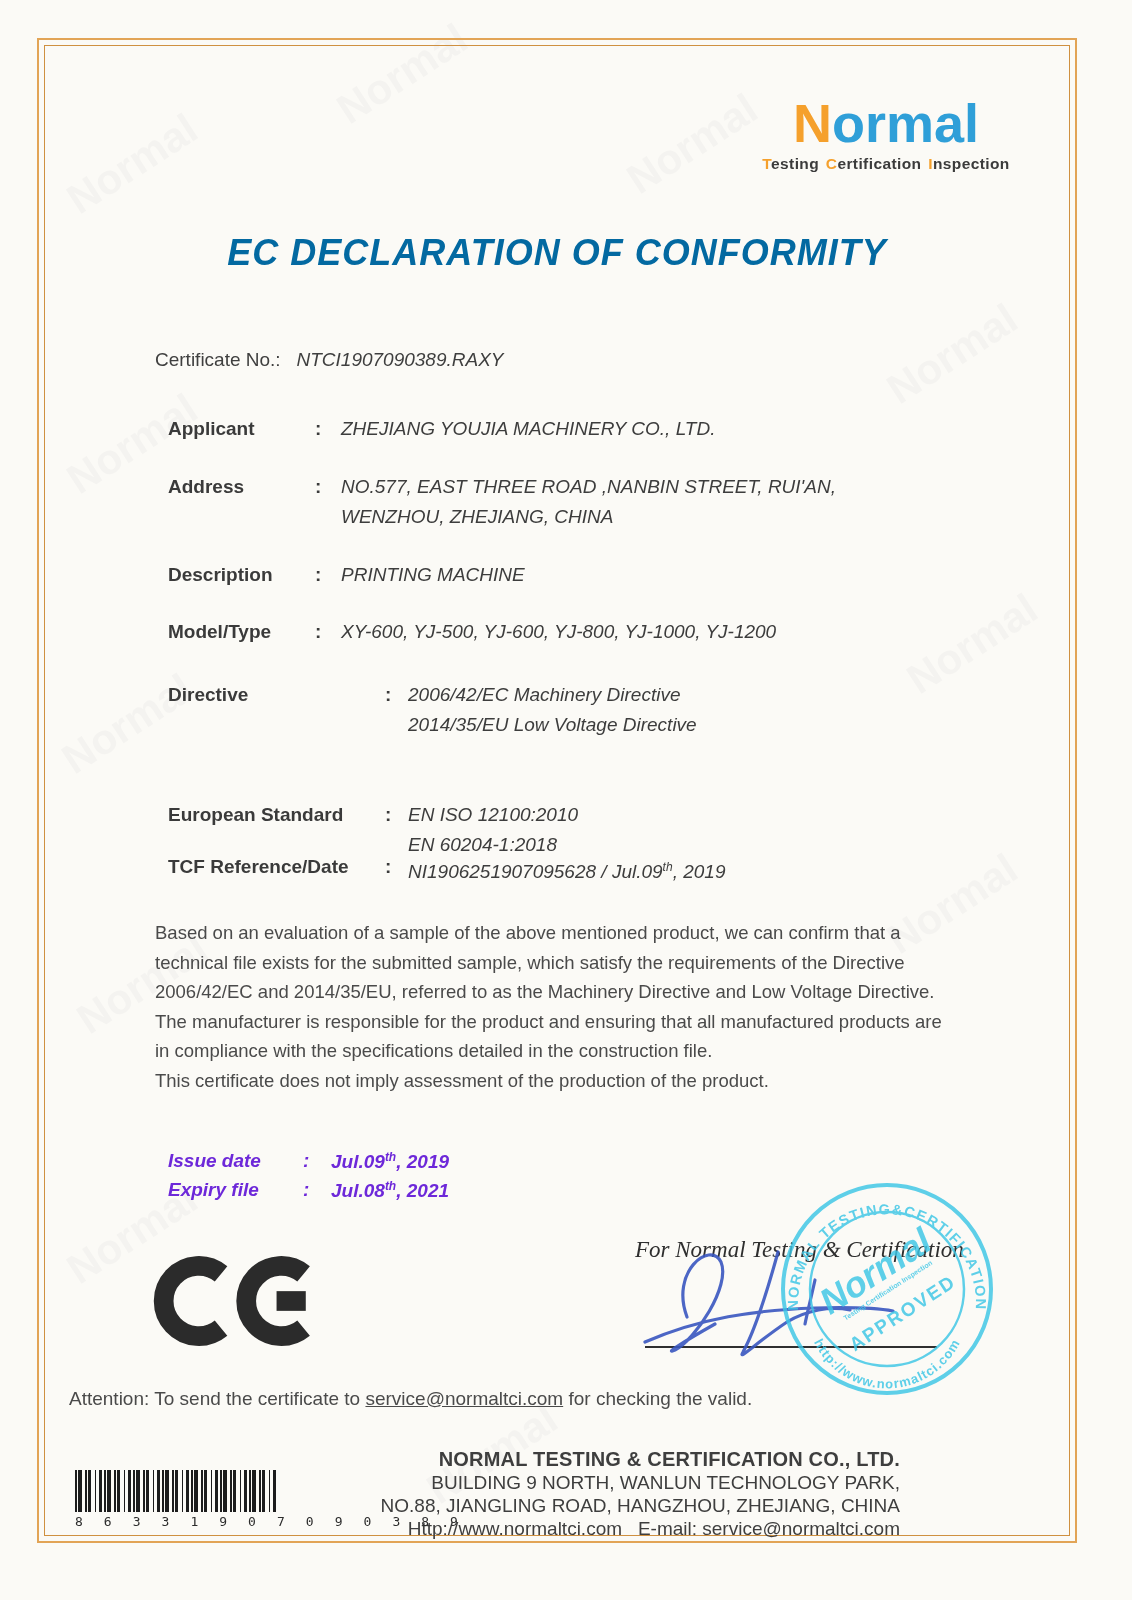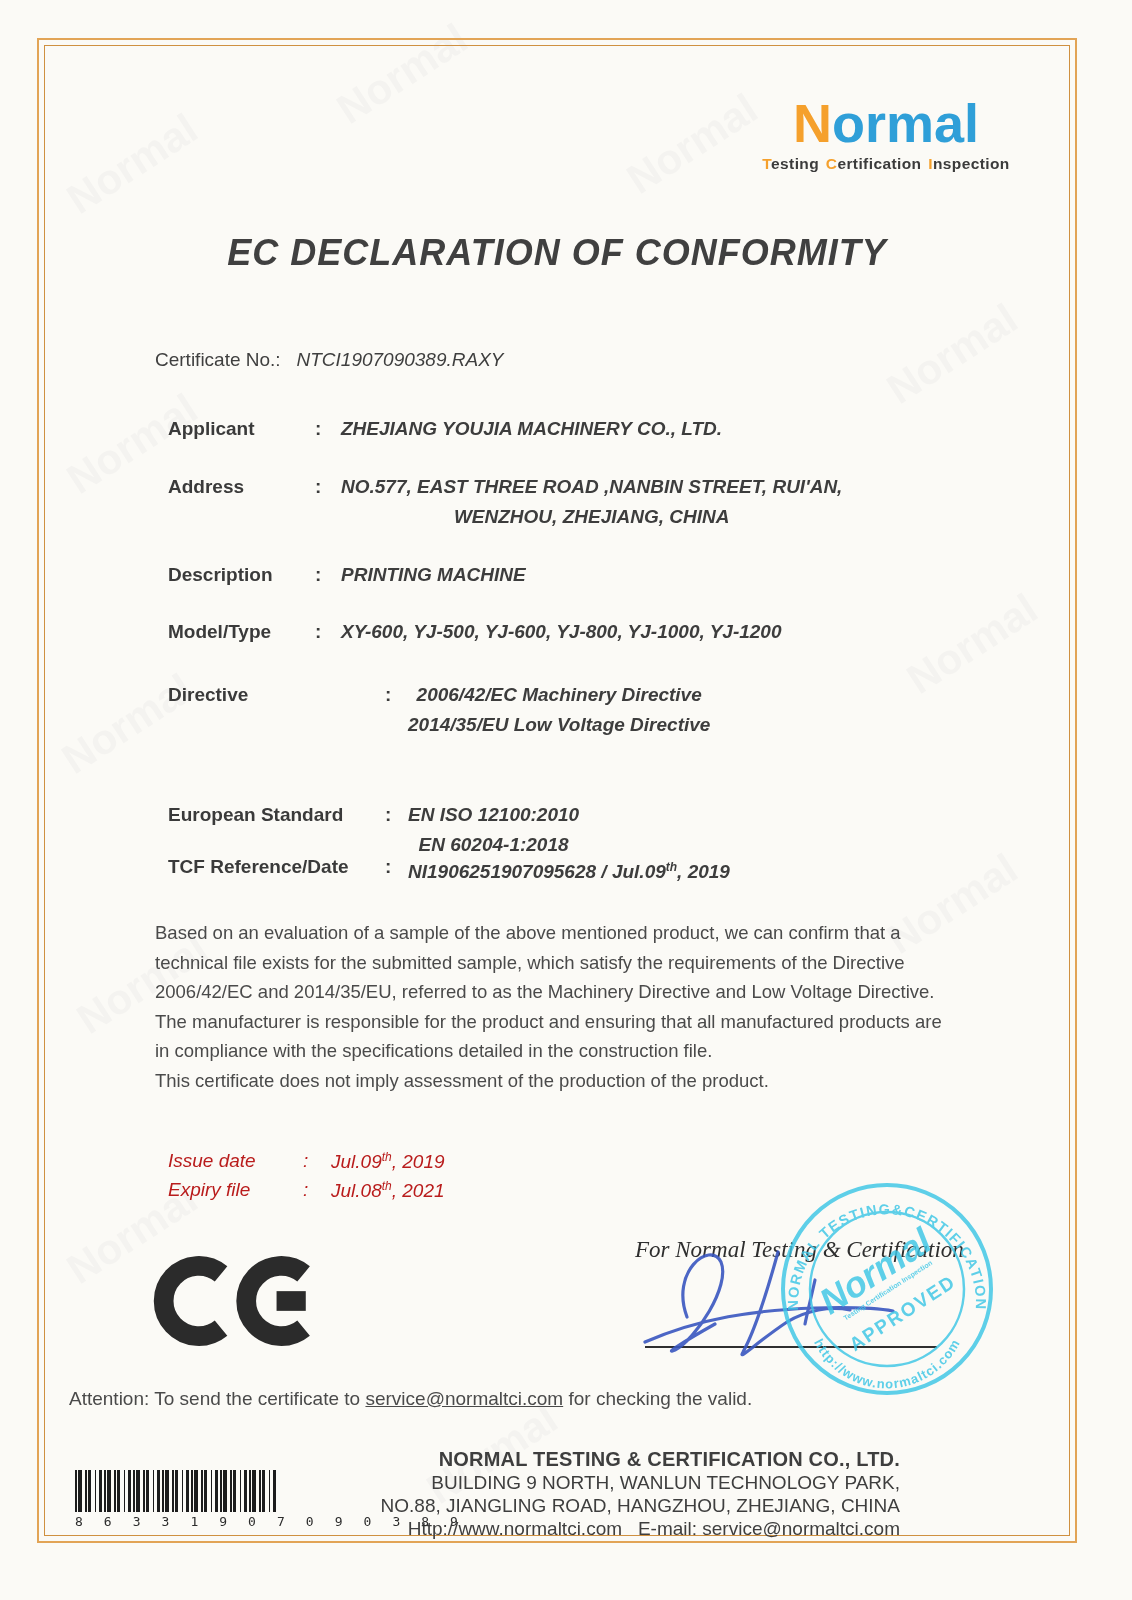--- a/index.html
+++ b/index.html
@@ -15,36 +15,36 @@
   .wm{position:absolute;font-weight:bold;font-size:42px;color:rgba(150,150,165,0.07);transform:rotate(-33deg);white-space:nowrap;pointer-events:none;}
   
   .logo{position:absolute;left:740px;top:96px;width:292px;text-align:center;}
   .logo .brand{font-size:54px;font-weight:bold;letter-spacing:0px;line-height:1;}
   .logo .brand .b1{color:#f5a02c;}
   .logo .brand .b2{color:#2f9fd8;}
   .logo .tagline{margin-top:5px;font-size:15.5px;font-weight:bold;letter-spacing:.4px;color:#3b3b3b;word-spacing:2px;}
   .logo .tagline .t1{color:#f5a02c;}
   
   .title{position:absolute;left:37px;right:55px;top:232px;text-align:center;
-         font-size:36px;font-weight:bold;font-style:italic;letter-spacing:1px;color:#404040;}
+         font-size:36px;font-weight:bold;font-style:italic;letter-spacing:1px;color:#0369a1;}
   
   .certline{position:absolute;left:155px;top:349px;font-size:19px;color:#3f3f3f;}
   .certline .certval{font-style:italic;}
   
   .row{position:absolute;left:168px;display:flex;font-size:19px;color:#3a3a3a;}
   .row .lbl{font-weight:bold;width:147px;flex:none;line-height:30px;}
   .row.wide .lbl{width:217px;}
   .row .col{font-weight:bold;width:26px;flex:none;line-height:30px;}
   .row.wide .col{width:23px;}
-  .row .val{font-weight:bold;font-style:italic;line-height:30px;color:#3d3d3d;text-align:center;}
+  .row .val{font-weight:normal;font-style:italic;line-height:30px;color:#3d3d3d;}
   sup{font-size:12px;}
   
   .bodytext{position:absolute;left:155px;top:918px;width:805px;font-size:18.5px;line-height:29.5px;color:#4a4a4a;}
   
-  .daterow{position:absolute;left:168px;display:flex;font-size:19px;font-style:italic;color:#b91c1c;}
+  .daterow{position:absolute;left:168px;display:flex;font-size:19px;font-style:italic;color:#6d28d9;font-weight:bold;}
   .daterow .dlbl{width:135px;flex:none;}
   .daterow .dcol{width:28px;flex:none;}
   
   .ce{position:absolute;left:148px;top:1238px;}
   
   .forline{position:absolute;left:635px;top:1237px;font-family:"Liberation Serif",serif;font-style:italic;font-size:23px;color:#2e2e2e;white-space:nowrap;}
   .sigline{position:absolute;left:645px;top:1346px;width:292px;height:2px;background:#2f2f2f;}
   .signature{position:absolute;left:615px;top:1222px;}
   .stamp{position:absolute;left:770px;top:1172px;opacity:.82;}
   

